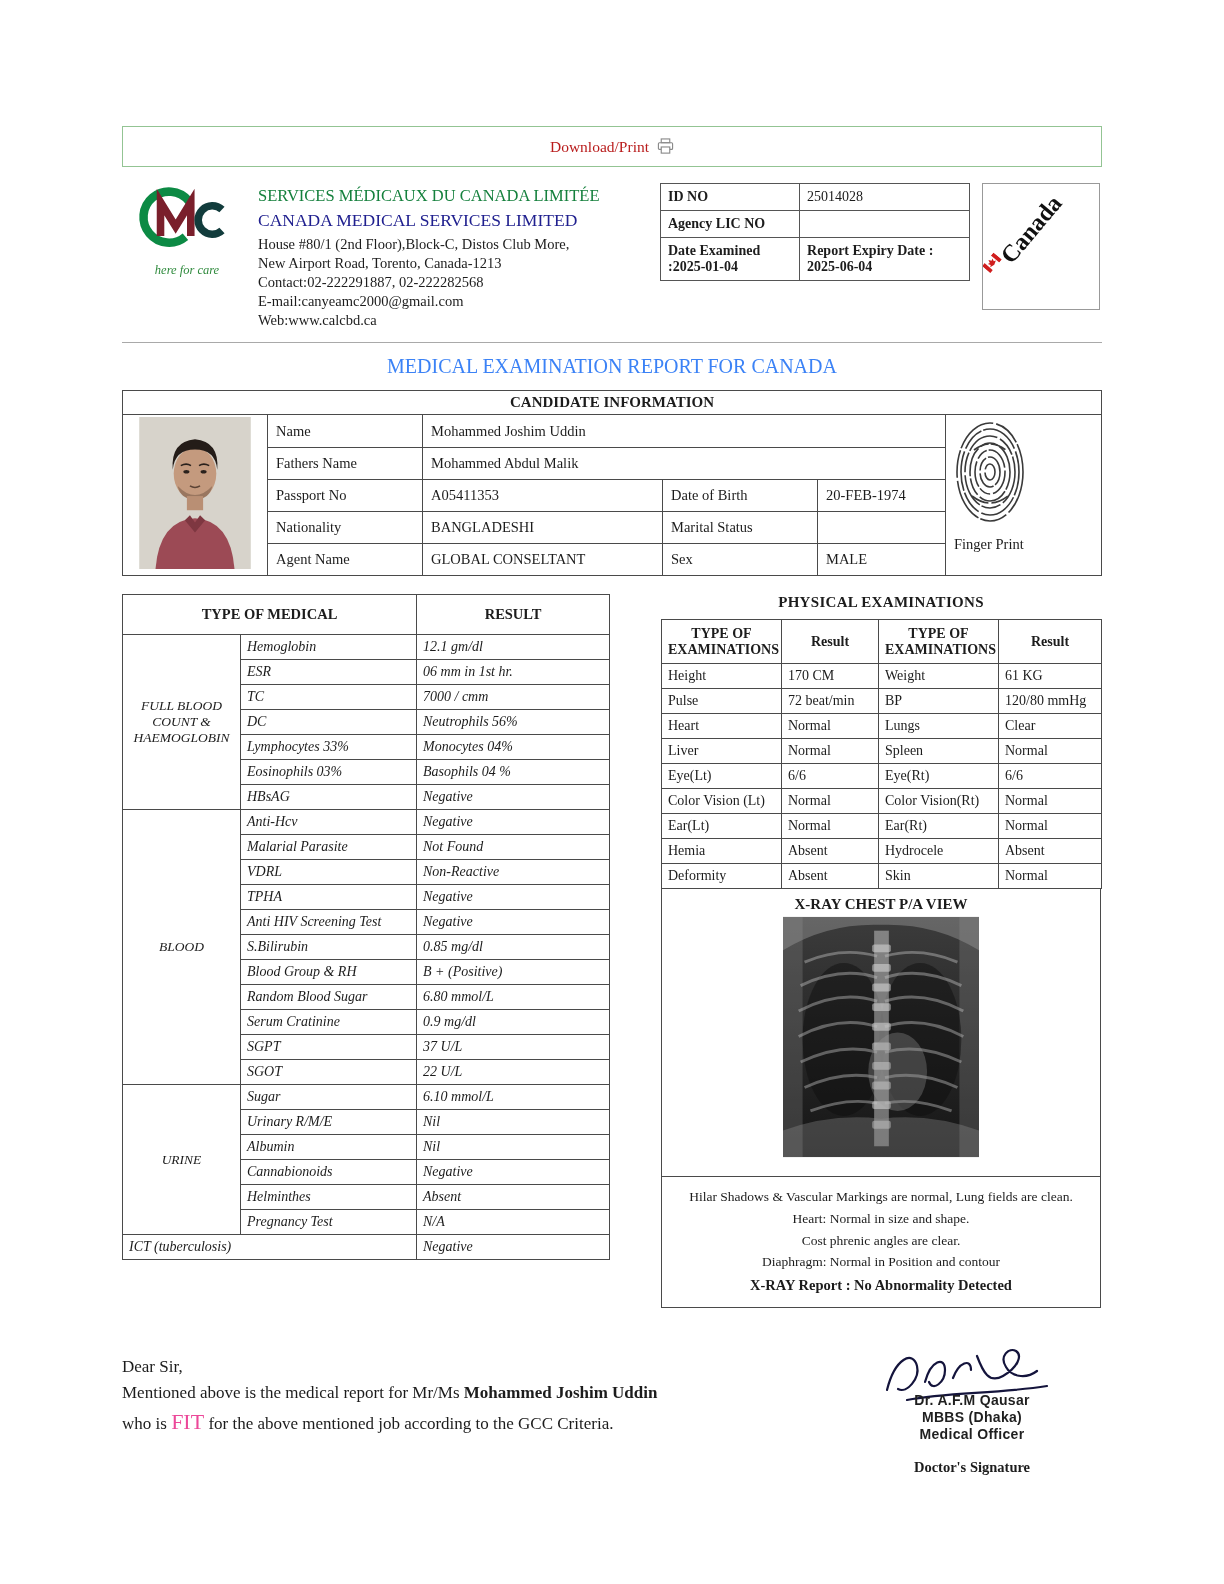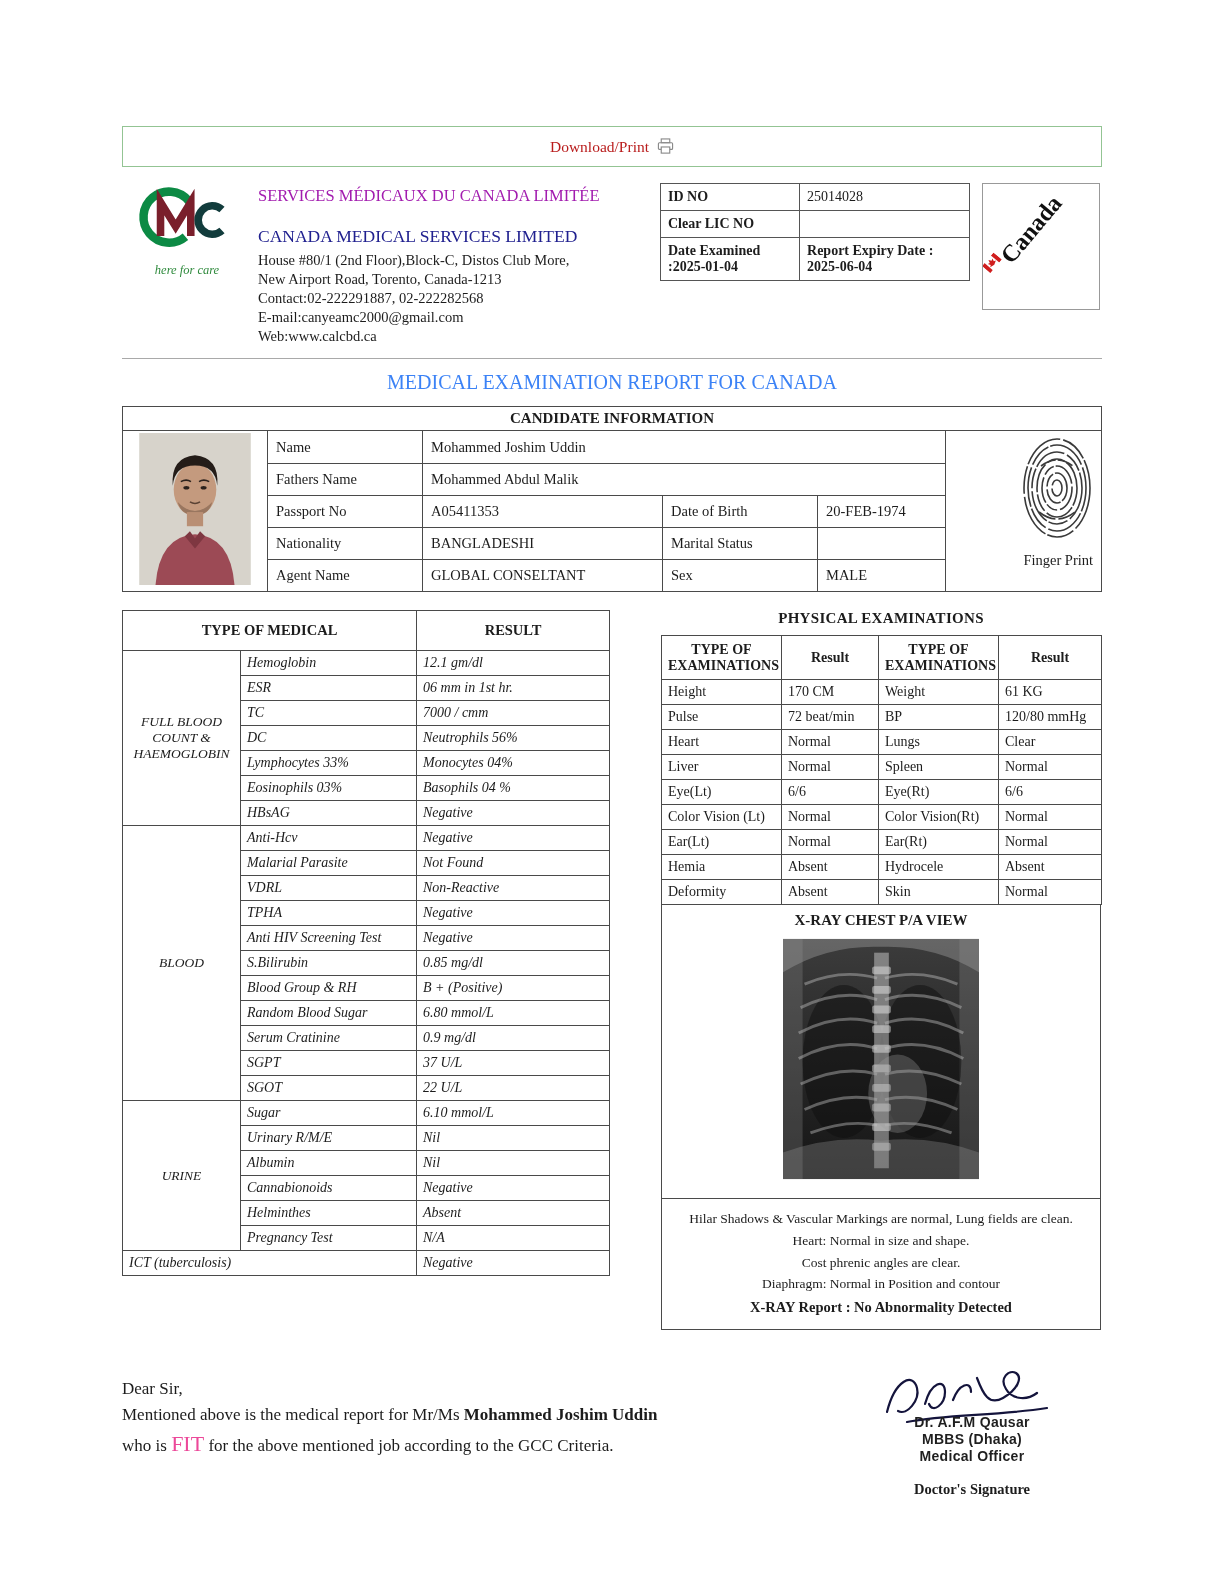--- a/index.html
+++ b/index.html
@@ -14,41 +14,41 @@
   .download-bar {
     border: 1px solid #93c493; height: 41px; display: flex; align-items: center;
     justify-content: center; gap: 8px; color: #b91c1c; font-size: 15.5px; cursor: pointer;
   }
 
   
   .header { display: flex; gap: 12px; padding: 16px 2px 12px 6px; border-bottom: 1px solid #a9a9a9; }
   .logo-box { width: 118px; text-align: center; flex: none; }
   .logo-tagline { font-style: italic; color: #2f8a3d; font-size: 12.5px; margin-top: 2px; }
   .clinic-info { flex: 1; font-size: 14.5px; line-height: 1.32; padding-top: 2px; }
-  .org-fr { color: #a21caf; font-size: 16.5px; margin-bottom: 18px; }
+  .org-fr { color: #15803d; font-size: 16.5px; margin-bottom: 2px; }
   .org-en { color: #20208f; font-weight: normal; font-size: 17.5px; margin-bottom: 3px; }
   .id-table { border-collapse: collapse; width: 310px; align-self: flex-start; font-size: 14px; flex: none; }
   .id-table td { border: 1px solid #555; padding: 5px 7px; vertical-align: top; }
   .id-table .lbl { font-weight: bold; }
   .canada-box { width: 118px; height: 127px; border: 1px solid #999; position: relative; overflow: hidden; flex: none; }
   .canada-rot {
     position: absolute; top: 78px; left: 10px; transform: rotate(-50deg); transform-origin: 0 50%;
     font-size: 24px; font-weight: bold; color: #101010; white-space: nowrap; display: flex; align-items: center;
   }
   .canada-flag { position: relative; top: -9px; margin-right: 2px; }
 
   
   .report-title { text-align: center; font-weight: normal; font-size: 20px; color: #3b82f6; margin: 12px 0 12px; }
 
   
   .cand-table { width: 100%; border-collapse: collapse; font-size: 14.5px; table-layout: fixed; }
   .cand-table td { border: 1px solid #4a4a4a; padding: 4px 8px; height: 31px; overflow: hidden; }
   .cand-header { text-align: center; font-weight: bold; height: 24px !important; font-size: 15px; padding: 2px !important; }
   .photo-cell { padding: 2px !important; text-align: center; vertical-align: middle; }
-  .fp-cell { text-align: right; vertical-align: top; padding-top: 5px !important; }
+  .fp-cell { text-align: left; vertical-align: top; padding-top: 5px !important; }
   .fp-caption { font-size: 14.5px; margin-top: 8px; }
 
   
   .two-col { display: flex; gap: 52px; margin-top: 18px; align-items: flex-start; }
   .left-col { width: 487px; flex: none; }
   .right-col { width: 440px; flex: none; }
   .col-title { text-align: center; font-weight: bold; font-size: 15px; margin-bottom: 8px; letter-spacing: 0.3px; }
 
   .lab-table { width: 100%; border-collapse: collapse; font-size: 14px; table-layout: fixed; }
   .lab-table th, .lab-table td { border: 1px solid #4a4a4a; padding: 4px 6px; }
@@ -58,21 +58,21 @@
   .group-cell { text-align: center; font-size: 13.5px; padding: 2px !important; }
   .ict-cell { }
 
   .phys-table { width: 100%; border-collapse: collapse; font-size: 14px; table-layout: fixed; }
   .phys-table th, .phys-table td { border: 1px solid #4a4a4a; padding: 4px 6px; }
   .phys-table thead th { height: 44px; text-align: center; font-size: 14px; }
   .phys-table td { height: 25px; }
   .pc1 { width: 120px; } .pc2 { width: 97px; } .pc3 { width: 120px; } .pc4 { width: 103px; }
 
   .xray-section { border-left: 1px solid #4a4a4a; border-right: 1px solid #4a4a4a; text-align: center; padding-bottom: 14px; }
-  .xray-title { font-weight: bold; font-size: 15px; padding: 7px 0 9px; }
+  .xray-title { font-weight: bold; font-size: 15px; padding: 7px 0 3px; }
   .xray-notes { border: 1px solid #4a4a4a; text-align: center; font-size: 13.5px; padding: 9px 6px 10px; line-height: 1.6; }
   .xray-report { font-weight: bold; font-size: 14.5px; margin-top: 1px; }
 
   
   .footer { display: flex; justify-content: space-between; align-items: flex-start; margin-top: 46px; }
   .letter { font-size: 17px; line-height: 1.5; max-width: 660px; }
   .letter .bold-name { font-weight: bold; }
   .fit { color: #ec4899; font-size: 22px; }
   .sig-block { width: 260px; text-align: center; margin-top: -16px; flex: none; }
   .sig-svg { display: block; margin: 0 auto -24px; }
@@ -111,21 +111,21 @@
       <div>E-mail:canyeamc2000@gmail.com</div>
       <div>Web:www.calcbd.ca</div>
     </div>
     <table class="id-table">
       <tbody>
           <tr>
         <td class="lbl" style="width:45%">ID NO</td>
         <td>25014028</td>
       </tr>
       <tr>
-        <td class="lbl">Clear LIC NO</td>
+        <td class="lbl">Agency LIC NO</td>
         <td></td>
       </tr>
       <tr>
         <td class="lbl">
           <div>Date Examined</div>
           <div>:2025-01-04</div>
         </td>
         <td class="lbl">
           <div>Report Expiry Date :</div>
           <div>2025-06-04</div>

